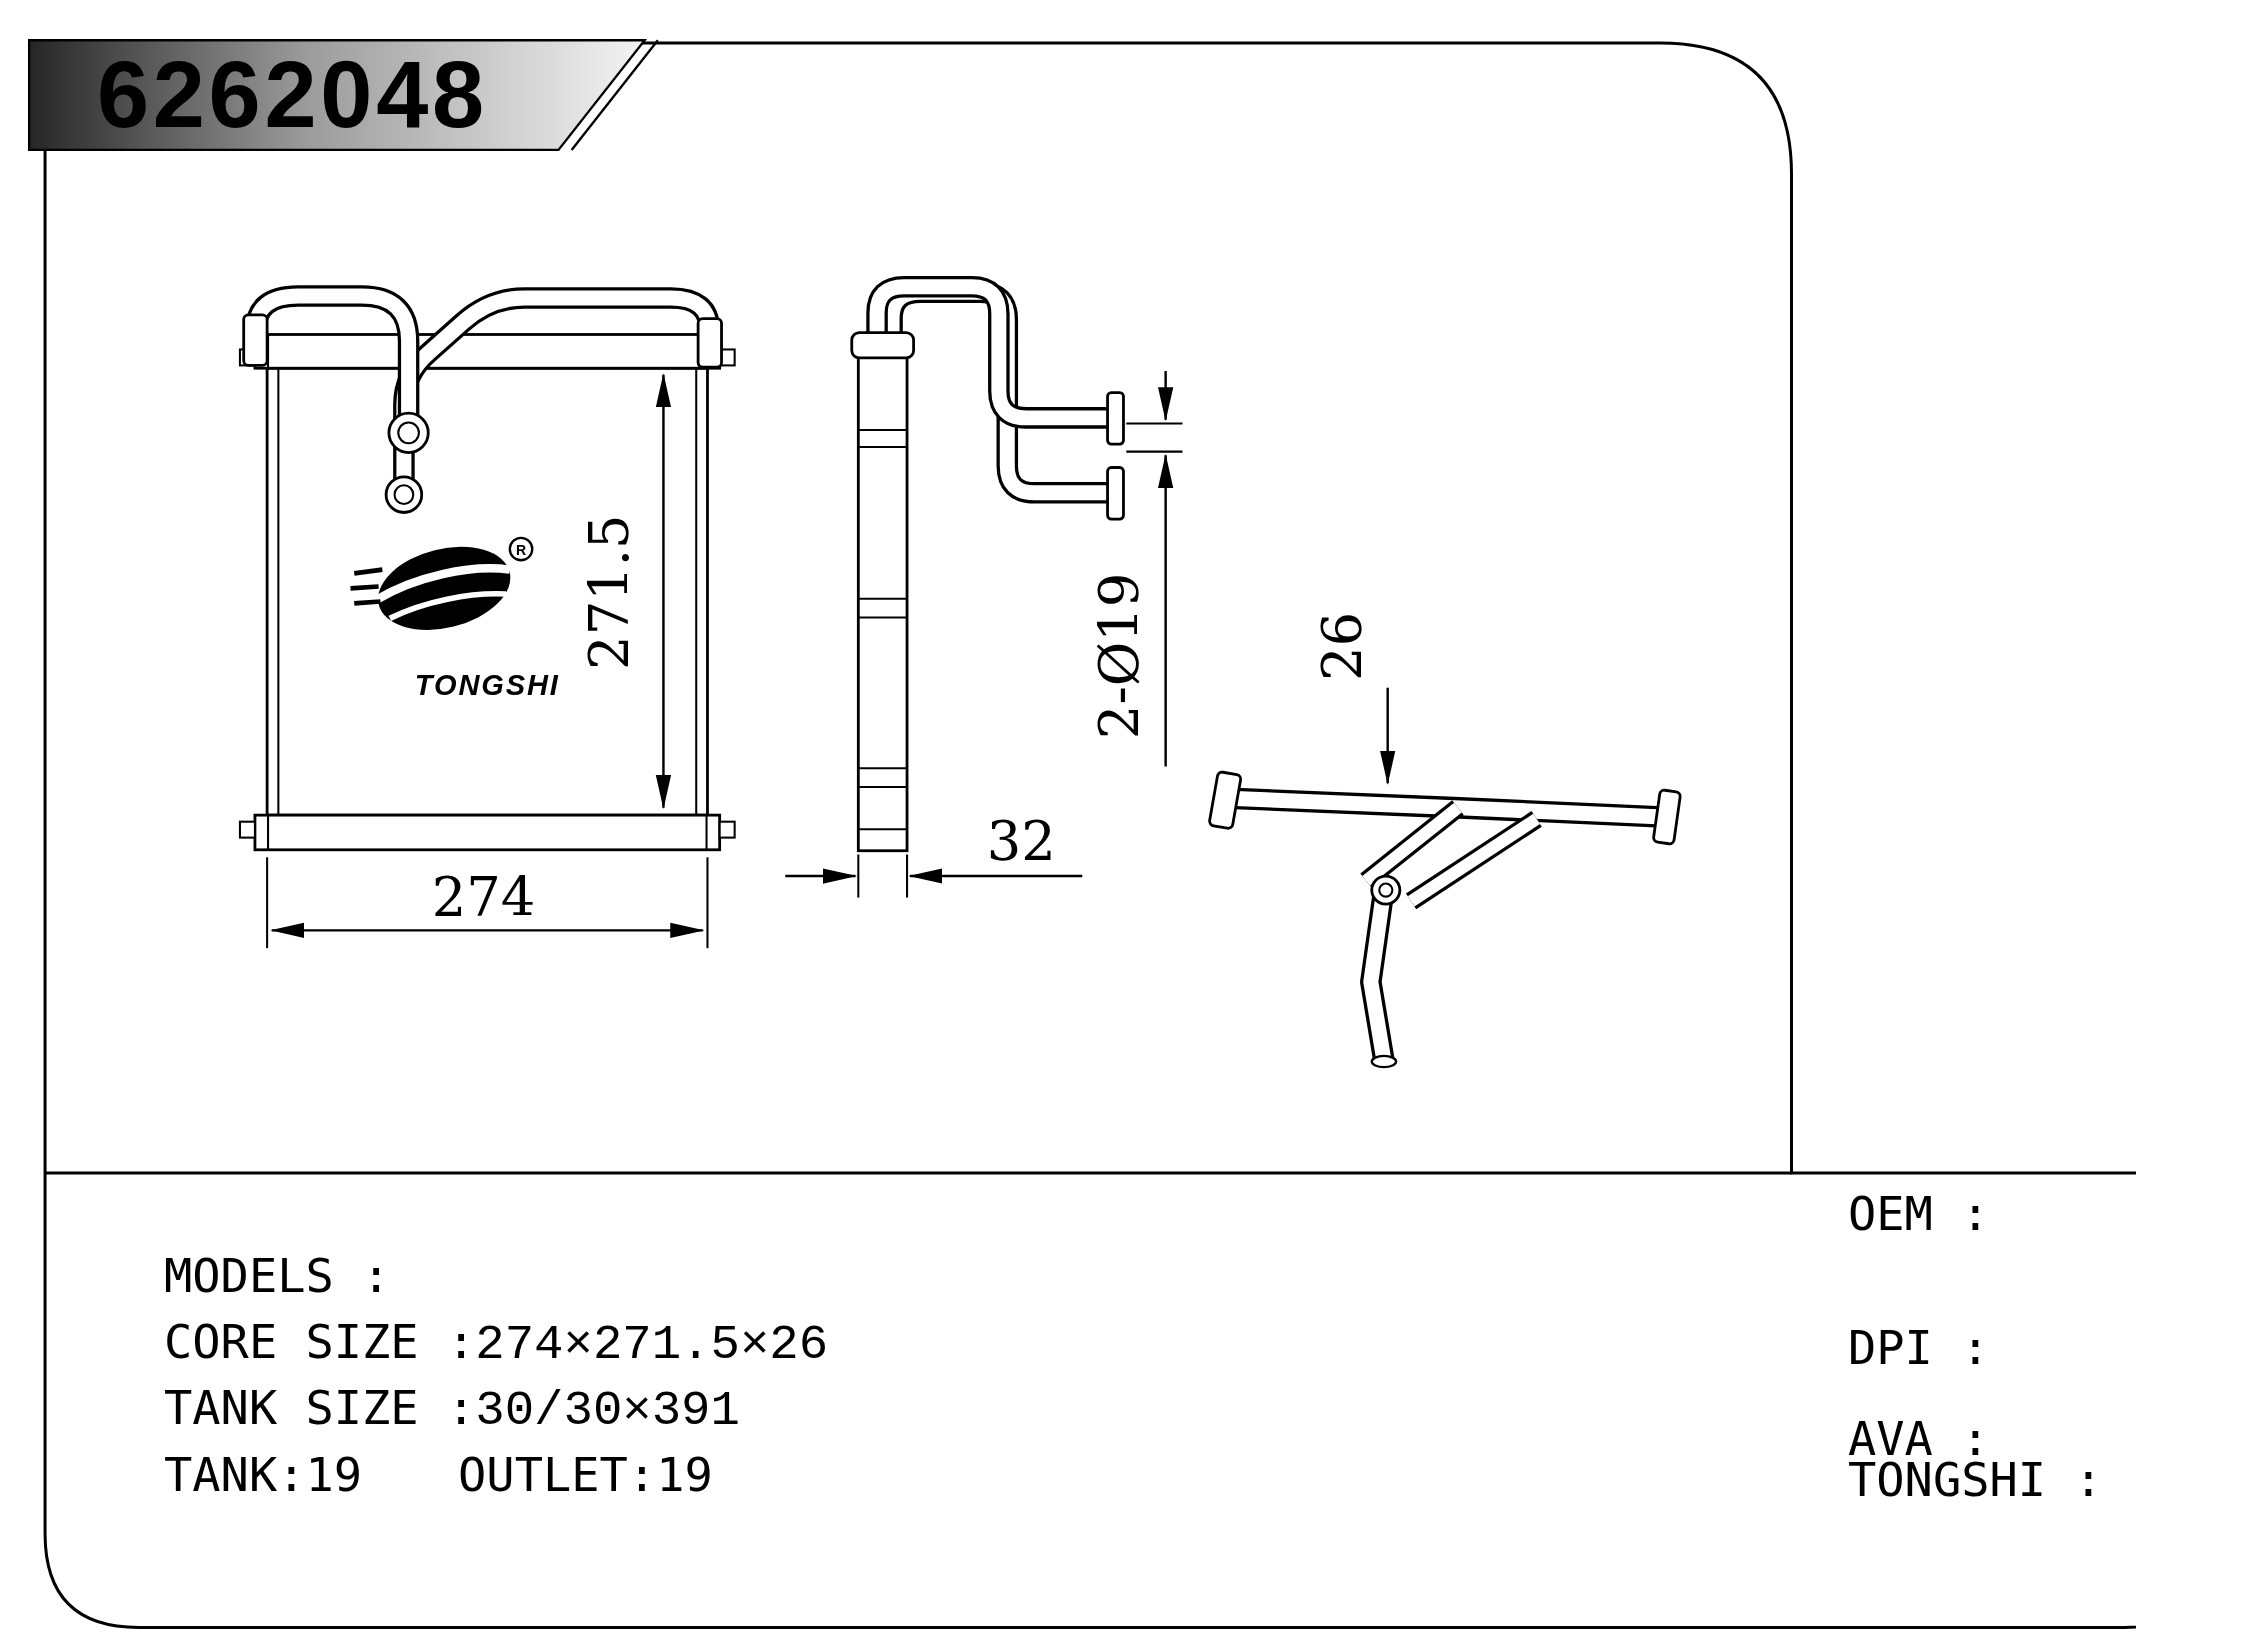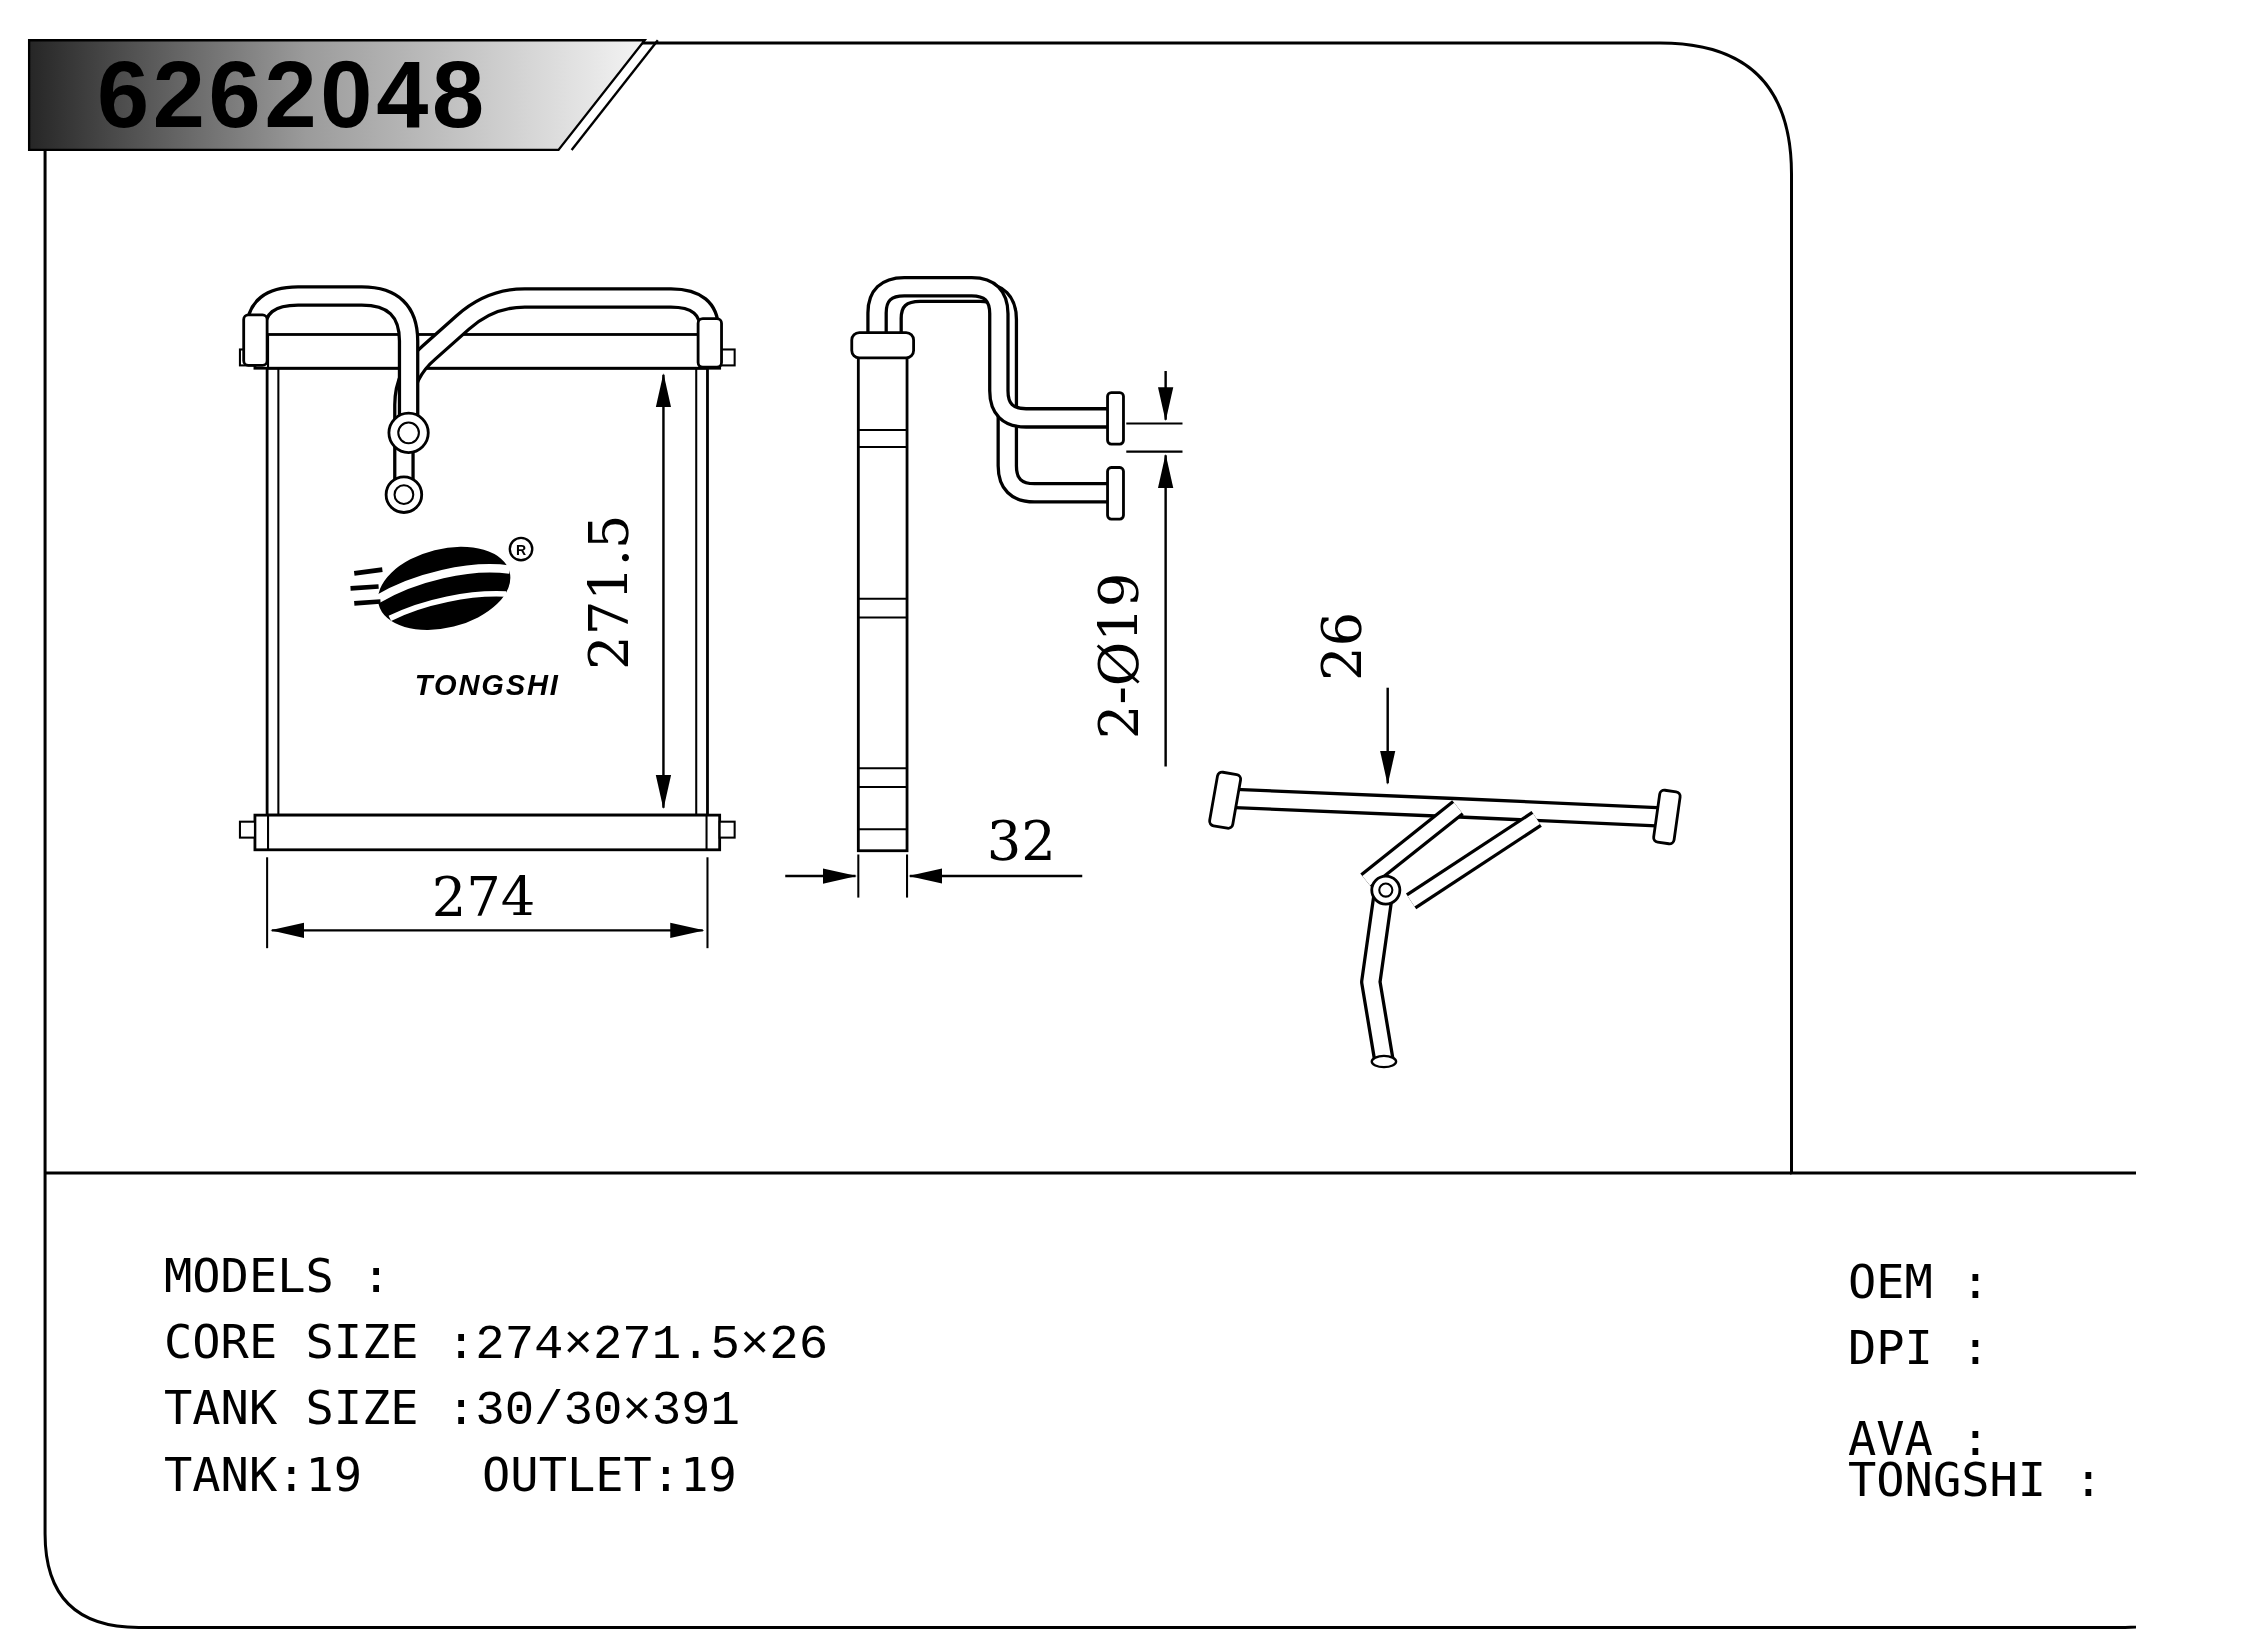--- a/index.html
+++ b/index.html
@@ -17,21 +17,21 @@
   .dim{stroke:#000;stroke-width:2.6;fill:none;}
   .dim-text{font-family:"DejaVu Serif",serif;font-size:58px;fill:#000;}
   .banner-text{font-family:"Liberation Sans",sans-serif;font-size:100px;font-weight:bold;
                fill:#000;letter-spacing:4px;}
   .logo-text{font-family:"Liberation Sans",sans-serif;font-size:31px;font-weight:bold;
              font-style:italic;letter-spacing:2px;fill:#000;}
   .reg-r{font-family:"Liberation Sans",sans-serif;font-size:15px;font-weight:bold;fill:#000;}
   .specs-row{position:absolute;white-space:nowrap;color:#000;}
   .lbl{font-family:"DejaVu Sans Mono",monospace;font-weight:normal;font-size:47px;}
   .val{font-family:Liberation Mono, monospace;font-size:49px;font-weight:normal;}
-  .outlet{margin-left:120px;}
+  .outlet{margin-left:96px;}
 </style>
 </head>
 <body>
 
 <div id="page">
 
 <svg width="2261" height="1649" viewBox="0 0 2413 1760">
   <defs>
     <linearGradient id="bannerGrad" x1="0" y1="0" x2="1" y2="0">
       <stop offset="0" stop-color="#262626"></stop>
@@ -176,21 +176,21 @@
     <div class="specs-row" style="left:164px;top:1314px">
       <span class="lbl">CORE SIZE :</span><span class="val">274×271.5×26</span>
     </div>
     <div class="specs-row" style="left:164px;top:1380px">
       <span class="lbl">TANK SIZE :</span><span class="val">30/30×391</span>
     </div>
     <div class="specs-row" style="left:164px;top:1447px">
       <span class="lbl">TANK:19</span><span class="lbl outlet">OUTLET:19</span>
     </div>
 
-    <div class="specs-row" style="left:1848px;top:1254px">
+    <div class="specs-row" style="left:1848px;top:1186px">
       <span class="lbl">OEM :</span>
     </div>
     <div class="specs-row" style="left:1848px;top:1320px">
       <span class="lbl">DPI :</span>
     </div>
     <div class="specs-row" style="left:1848px;top:1411px">
       <span class="lbl">AVA :</span>
     </div>
     <div class="specs-row" style="left:1848px;top:1452px">
       <span class="lbl">TONGSHI :</span>

